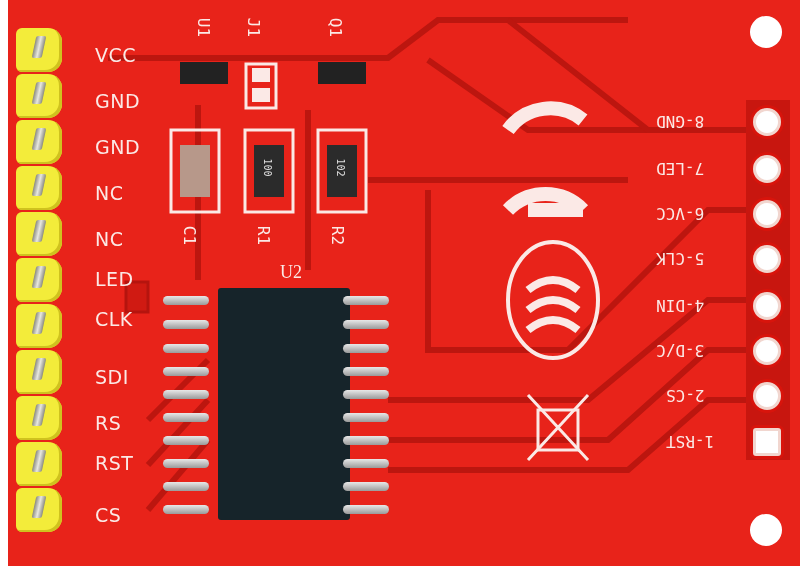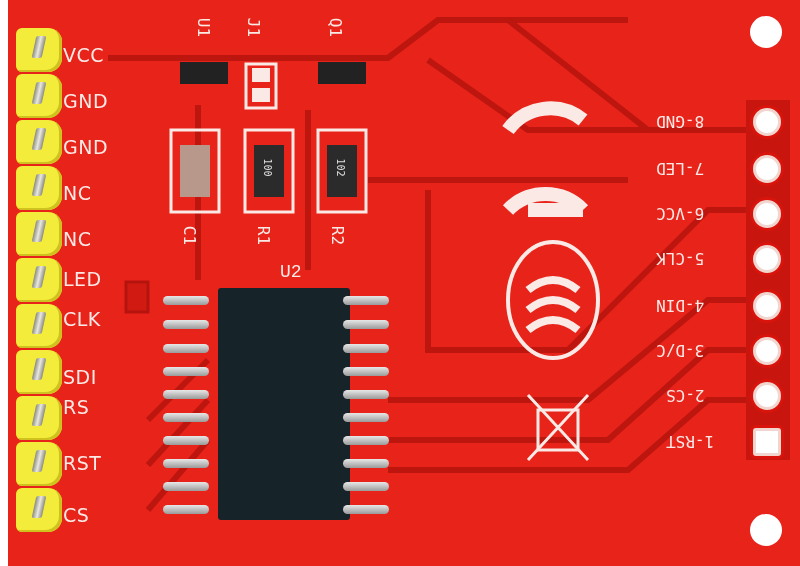--- a/index.html
+++ b/index.html
@@ -1,20 +1,20 @@
 <!DOCTYPE html>
 <html><head>
 <meta charset="utf-8">
 <style>
   html,body{margin:0;padding:0;background:#fff;}
   body{width:800px;height:566px;overflow:hidden;position:relative;font-family:"DejaVu Sans",sans-serif;}
   .board{position:absolute;left:8px;top:0;width:792px;height:566px;}
-  .pinlabel{position:absolute;color:#fbe9e6;font-family:"DejaVu Sans",sans-serif;font-size:19px;font-weight:500;letter-spacing:0.5px;}
+  .pinlabel{position:absolute;color:#fbe9e6;font-family:"DejaVu Sans",sans-serif;font-size:19px;font-weight:500;letter-spacing:0.5px;padding-left:32px;}
   .rlabel{position:absolute;color:#fbe9e6;font-family:"DejaVu Sans Mono",monospace;font-size:16px;transform:rotate(180deg);transform-origin:center;white-space:nowrap;}
-  .silk{position:absolute;color:#fbe9e6;font-family:Liberation Mono, monospace;font-size:16px;}
+  .silk{position:absolute;color:#fbe9e6;font-family:Liberation Serif, serif;font-size:16px;}
   .header-pin{position:absolute;left:8px;width:46px;height:44px;background:#f3ec3a;border-radius:6px 14px 14px 6px;box-shadow:inset -3px -2px 0 #cfc21e;}
   .pin{position:absolute;left:18px;top:8px;width:10px;height:22px;background:linear-gradient(90deg,#8a8a80,#e8e8e0,#8a8a80);border-radius:2px;transform:skewX(-12deg);}
   .hole{position:absolute;width:22px;height:22px;border-radius:50%;background:#fff;border:3px solid #f1d6cf;box-shadow:0 0 0 3px #d8140c;}
   .hole.sq{border-radius:3px;}
   .chip{position:absolute;left:210px;top:288px;width:132px;height:232px;background:#16242a;border-radius:3px;}
   .lead{position:absolute;width:46px;height:9px;background:linear-gradient(180deg,#e8e8e8,#9a9a9a);border-radius:5px;}
 </style>
 </head>
 <body>
 
@@ -107,21 +107,21 @@
   </div>
 
   <span class="pinlabel" style="left:55px;top:44px">VCC</span>
   <span class="pinlabel" style="left:55px;top:90px">GND</span>
   <span class="pinlabel" style="left:55px;top:136px">GND</span>
   <span class="pinlabel" style="left:55px;top:182px">NC</span>
   <span class="pinlabel" style="left:55px;top:228px">NC</span>
   <span class="pinlabel" style="left:55px;top:268px">LED</span>
   <span class="pinlabel" style="left:55px;top:308px">CLK</span>
   <span class="pinlabel" style="left:55px;top:366px">SDI</span>
-  <span class="pinlabel" style="left:55px;top:396px">RS</span>
+  <span class="pinlabel" style="left:55px;top:412px">RS</span>
   <span class="pinlabel" style="left:55px;top:452px">RST</span>
   <span class="pinlabel" style="left:55px;top:504px">CS</span>
 
   <span class="rlabel" style="left:186px;top:18px;transform:rotate(90deg)">U1</span>
   <span class="rlabel" style="left:236px;top:18px;transform:rotate(90deg)">J1</span>
   <span class="rlabel" style="left:318px;top:18px;transform:rotate(90deg)">Q1</span>
   <span class="rlabel" style="left:172px;top:226px;transform:rotate(90deg)">C1</span>
   <span class="rlabel" style="left:246px;top:226px;transform:rotate(90deg)">R1</span>
   <span class="rlabel" style="left:320px;top:226px;transform:rotate(90deg)">R2</span>
   <span class="silk" style="left:272px;top:262px;font-size:18px">U2</span>

